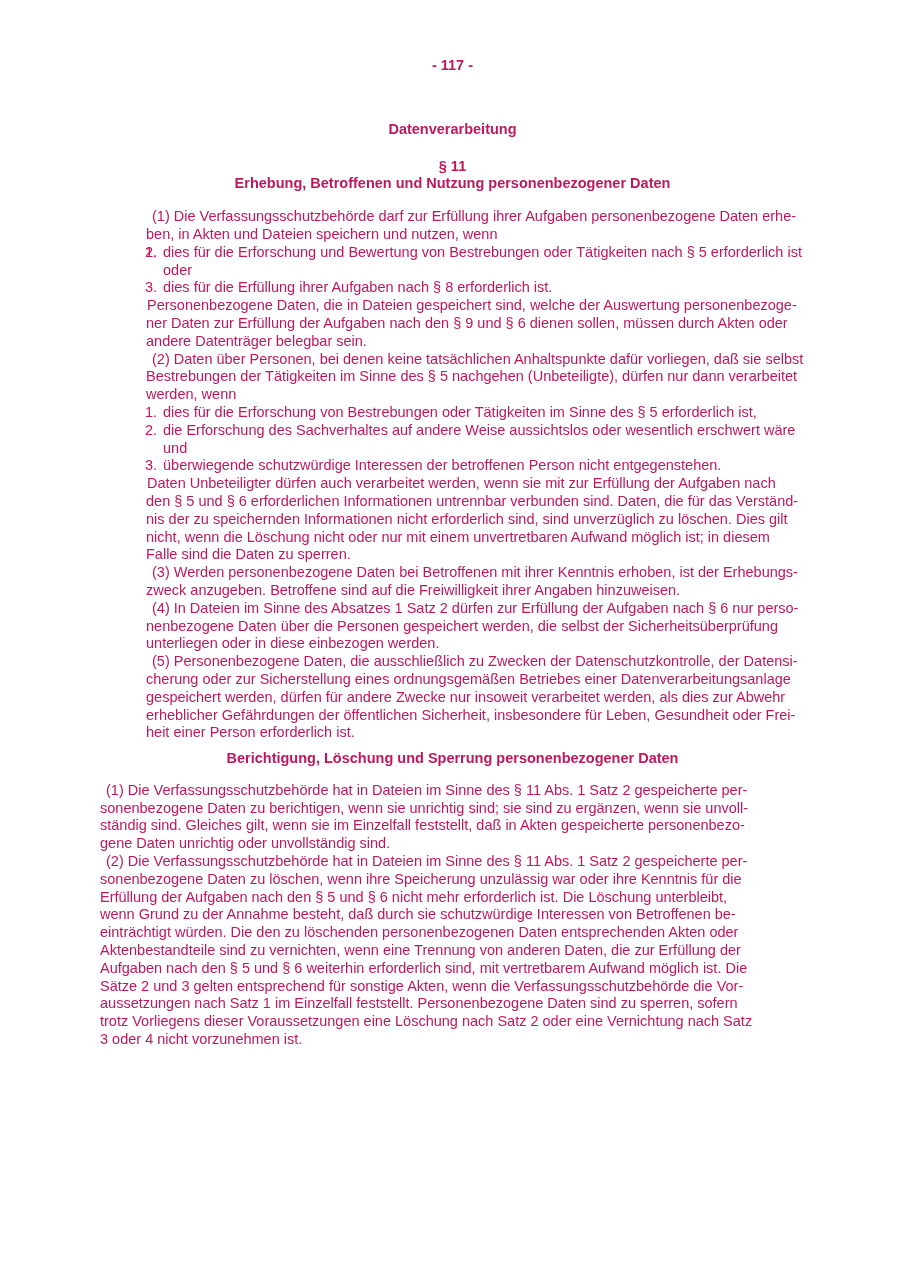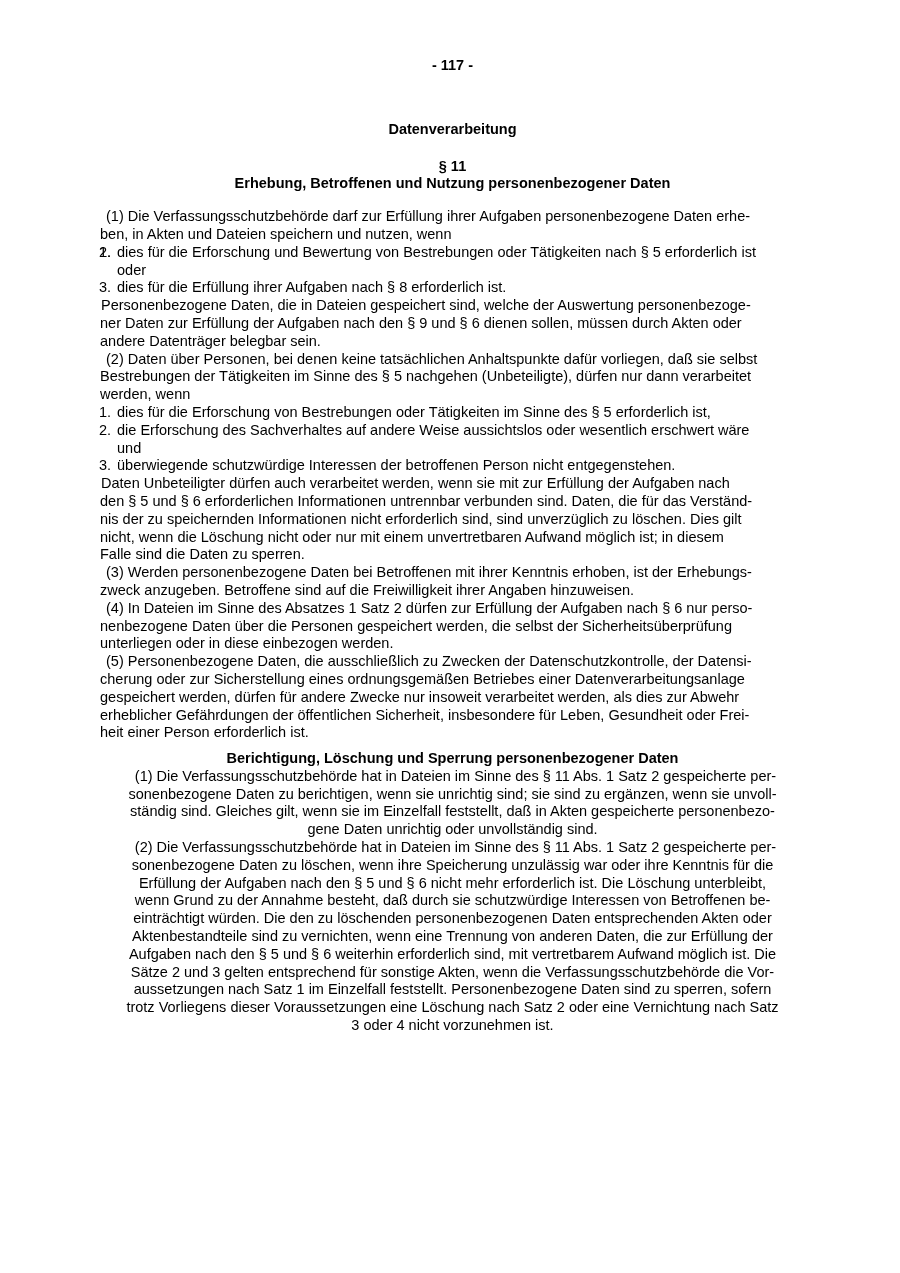--- a/index.html
+++ b/index.html
@@ -3,43 +3,43 @@
 <meta charset="utf-8">
 <style>
   html, body { margin: 0; padding: 0; background: #ffffff; }
   .page {
     position: relative;
     width: 900px;
     height: 1273px;
     background: #ffffff;
     box-sizing: border-box;
     padding: 57px 95px 0 100px;
-    color: #000000;
+    color: #be185d;
     font-family: "Liberation Sans", sans-serif;
     font-size: 14.5px;
     line-height: 17.8px;
     overflow: hidden;
   }
   .pageno {
     text-align: center;
     font-weight: bold;
   }
   .part-heading {
     margin-top: 46px;
     text-align: center;
     font-weight: bold;
   }
   .section-heading {
     text-align: center;
     font-weight: bold;
   }
   .section-first .section-heading { margin-top: 19px; }
   .section-second .section-heading { margin-top: 8px; }
-  .section-first .section-body { margin-top: 15px; }
-  .section-second .section-body { margin-top: 0; text-align: center; }
+  .section-first .section-body { margin-top: 15px; margin-left: 46px; }
+  .section-second .section-body { margin-top: 14px; }
   .block { white-space: pre; }
   .block.p  { text-indent: 6px; }
   .block.pc { text-indent: 1px; }
   .block.li { position: relative; padding-left: 17px; }
   .block.li .marker { position: absolute; left: -1px; top: 0; }
 </style>
 </head>
 <body>
 
 <div class="page">

